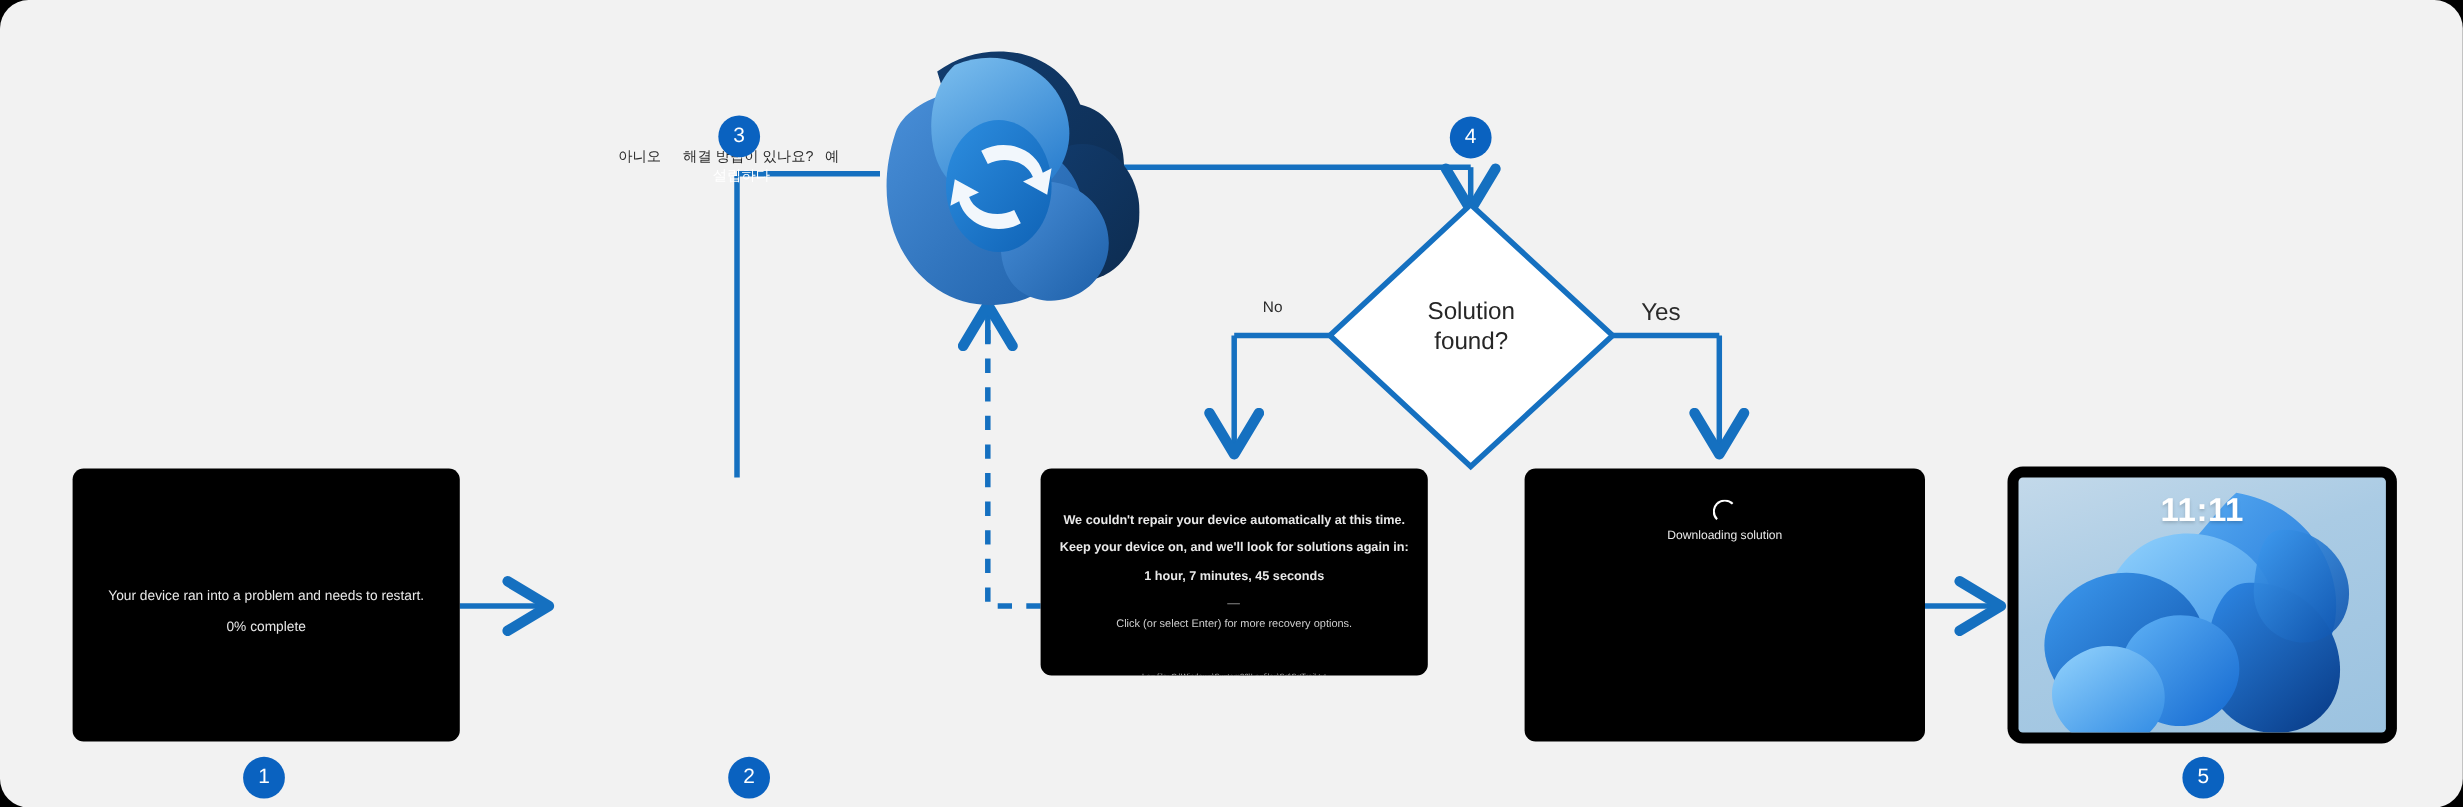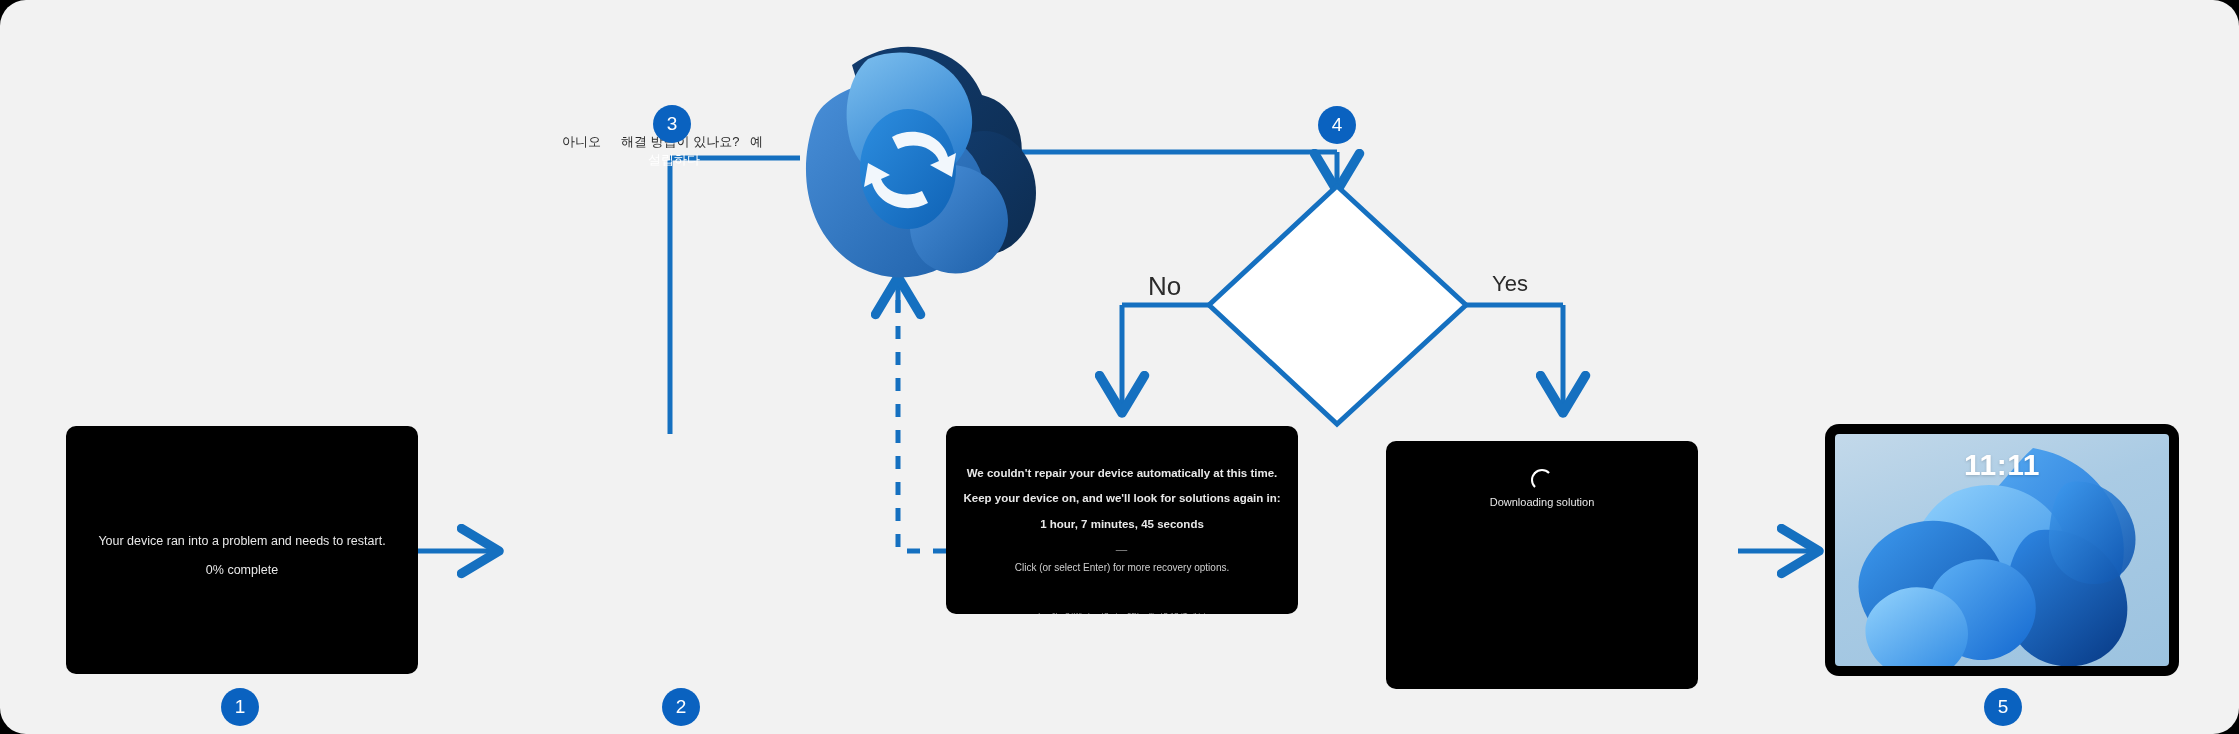--- a/index.html
+++ b/index.html
@@ -52,21 +52,21 @@
   #screen3 { left: 946px; top: 426px; width: 352px; height: 188px; }
   #screen3 .t { position:absolute; left:10px; right:10px; }
   #screen3 .t1 { top:41px;  font-size:11.5px; font-weight:bold; }
   #screen3 .t2 { top:66px;  font-size:11.5px; font-weight:bold; }
   #screen3 .t3 { top:92px;  font-size:11.5px; font-weight:bold; }
   #screen3 .t4 { top:117px; font-size:11.5px; color:#9a9a9a; letter-spacing:1px; }
   #screen3 .t5 { top:136px; font-size:10px; color:#cfcfcf; }
   #screen3 .t6 { top:186px; font-size:7px; color:#b5b5b5; }
 
   
-  #screen4 { left: 1386px; top: 426px; width: 312px; height: 248px; margin-top: 15px; }
+  #screen4 { left: 1386px; top: 426px; width: 364px; height: 248px; }
   #screen4 .spin { position:absolute; left:50%; top:28px; transform:translateX(-50%); }
   #screen4 .caption { position:absolute; left:0; right:0; top:55px; font-size:11px; }
 
   
   .spin {
     width: 22px; height: 22px;
     border: 2.4px solid transparent;
     border-top-color: #fff;
     border-left-color: #fff;
     border-radius: 50%;
@@ -107,21 +107,21 @@
   #b3 { left:653px; top:105px; }
   #b4 { left:1318px; top:106px; }
   #b5 { left:1984px; top:688px; }
 
   .lbl {
     position:absolute;
     color:#2b2b2b;
     font-family:"Liberation Sans", sans-serif;
     white-space:nowrap;
   }
-  #lbl-no  { left:1148px; top:271px; font-size:26px; }
+  #lbl-no  { left:1148px; top:271px; font-size:14px; }
   #lbl-yes { left:1492px; top:271px; font-size:22px; }
   #lbl-diamond {
     left:1250px; top:270px; width:175px; text-align:center;
     font-size:22px; line-height:1.22; color:#262626; white-space:normal;
   }
   #lbl-ko-no  { left:562px; top:133px; font-size:13px; }
   #lbl-ko-q   { left:621px; top:133px; font-size:13px; }
   #lbl-ko-yes { left:750px; top:133px; font-size:13px; }
   #lbl-ko-sub { left:648px; top:151px; font-size:13px; color:#fff; }
 
@@ -205,20 +205,24 @@
         <path d="M136 112 C158 100 186 110 192 132 L200 128 L196 152 L174 140 L183 136
                  C178 122 158 116 142 124 Z"></path>
         <path d="M172 178 C150 190 122 180 116 158 L108 162 L112 138 L134 150 L125 154
                  C130 168 150 174 166 166 Z"></path>
       </g>
     </svg>
   </div>
 
   <div class="lbl" id="lbl-no">No</div>
   <div class="lbl" id="lbl-yes">Yes</div>
+  <div class="lbl" id="lbl-diamond">
+    <span>Solution</span><br>
+    <span>found?</span>
+  </div>
 
   <div class="lbl" id="lbl-ko-no">아니오</div>
   <div class="lbl" id="lbl-ko-q">해결 방법이 있나요?</div>
   <div class="lbl" id="lbl-ko-yes">예</div>
   <div class="lbl" id="lbl-ko-sub">설립하다</div>
 
   <div class="badge" id="b1">1</div>
   <div class="badge" id="b2">2</div>
   <div class="badge" id="b3">3</div>
   <div class="badge" id="b4">4</div>

